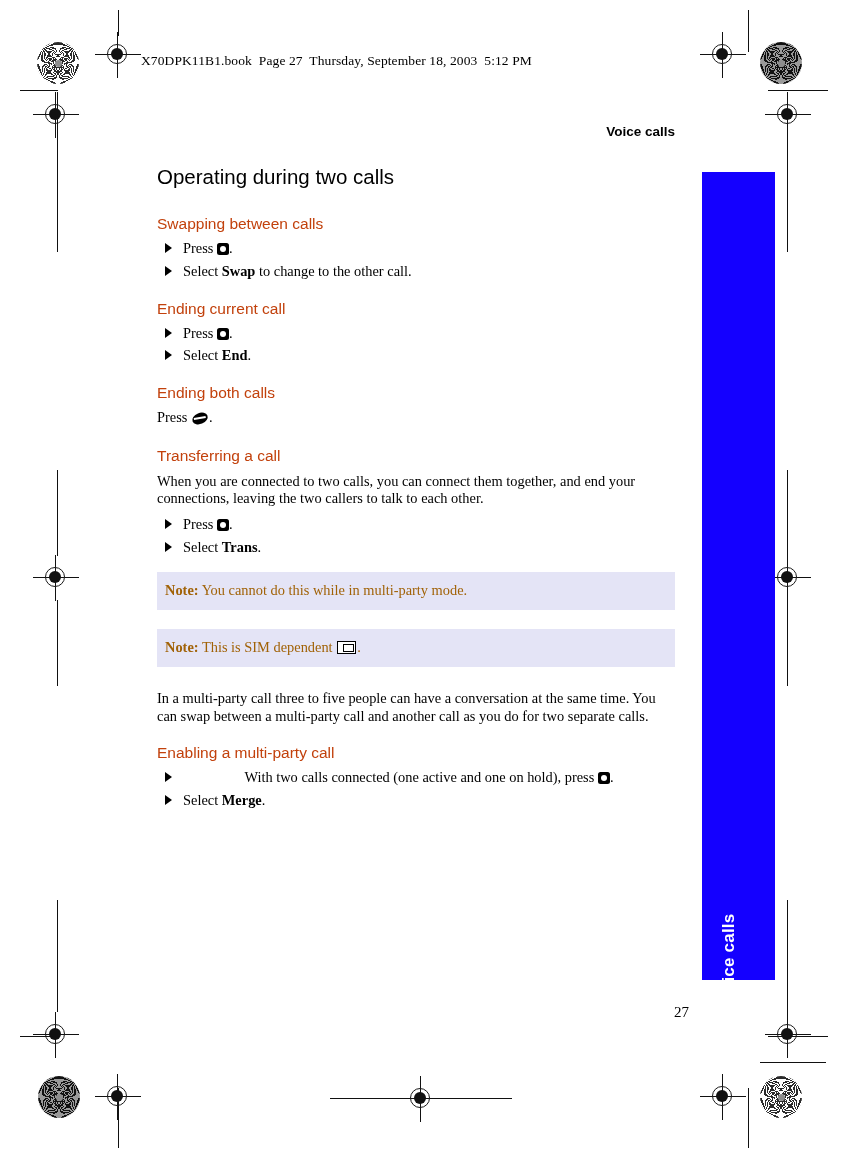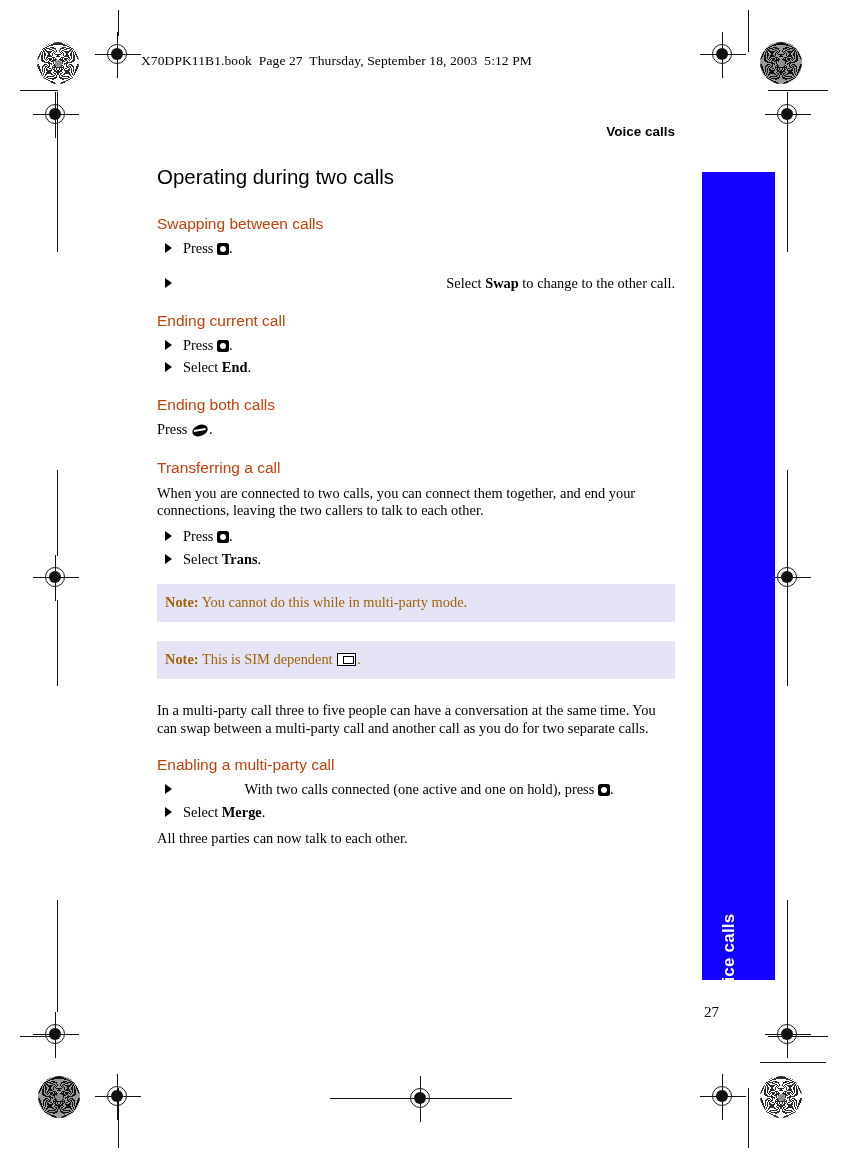--- a/index.html
+++ b/index.html
@@ -126,21 +126,21 @@
     color: #ffffff;
     font-family: "Liberation Sans", "DejaVu Sans", sans-serif;
     font-size: 17px;
     font-weight: bold;
     letter-spacing: 0.2px;
   }
 
   
   .page-number {
     position: absolute;
-    left: 704px;
+    left: 674px;
     top: 1004px;
     font-family: "Liberation Serif", "DejaVu Serif", serif;
     font-size: 15px;
     color: #000;
   }
 
   
   .content {
     position: absolute;
     left: 157px;
@@ -403,21 +403,21 @@
     <h1 class="sect" style="margin-top:6px;">Operating during two calls</h1>
 
     <h2 class="sub" style="margin-top:26px;">Swapping between calls</h2>
 
 
     <div class="step" style="margin-top:7px;">
       <span class="arrow"></span><span>Press</span>
       <span class="ico ico-okkey"></span><span>.</span>
     </div>
 
-    <div class="step" style="margin-top:16px;text-align:right;">
+    <div class="step" style="margin-top:4px;">
       <span class="arrow"></span><span>Select</span>
       <span class="b">Swap</span><span> to change to the other call.</span>
     </div>
 
     <h2 class="sub" style="margin-top:19px;">Ending current call</h2>
 
     <div class="step" style="margin-top:6px;">
       <span class="arrow"></span><span>Press</span>
       <span class="ico ico-okkey"></span><span>.</span>
     </div>
@@ -462,16 +462,15 @@
     <div class="step" style="margin-top:6px;text-align:center;">
       <span class="arrow"></span><span>With two calls connected (one active and one on hold), press</span>
       <span class="ico ico-okkey"></span><span>.</span>
     </div>
 
     <div class="step" style="margin-top:4px;">
       <span class="arrow"></span><span>Select</span>
       <span class="b">Merge</span><span>.</span>
     </div>
 
-    <p class="body" style="margin-top:8px;">All three parties can now talk to each other.</p>
 
   </div>
 </div>
 
 </body></html>

